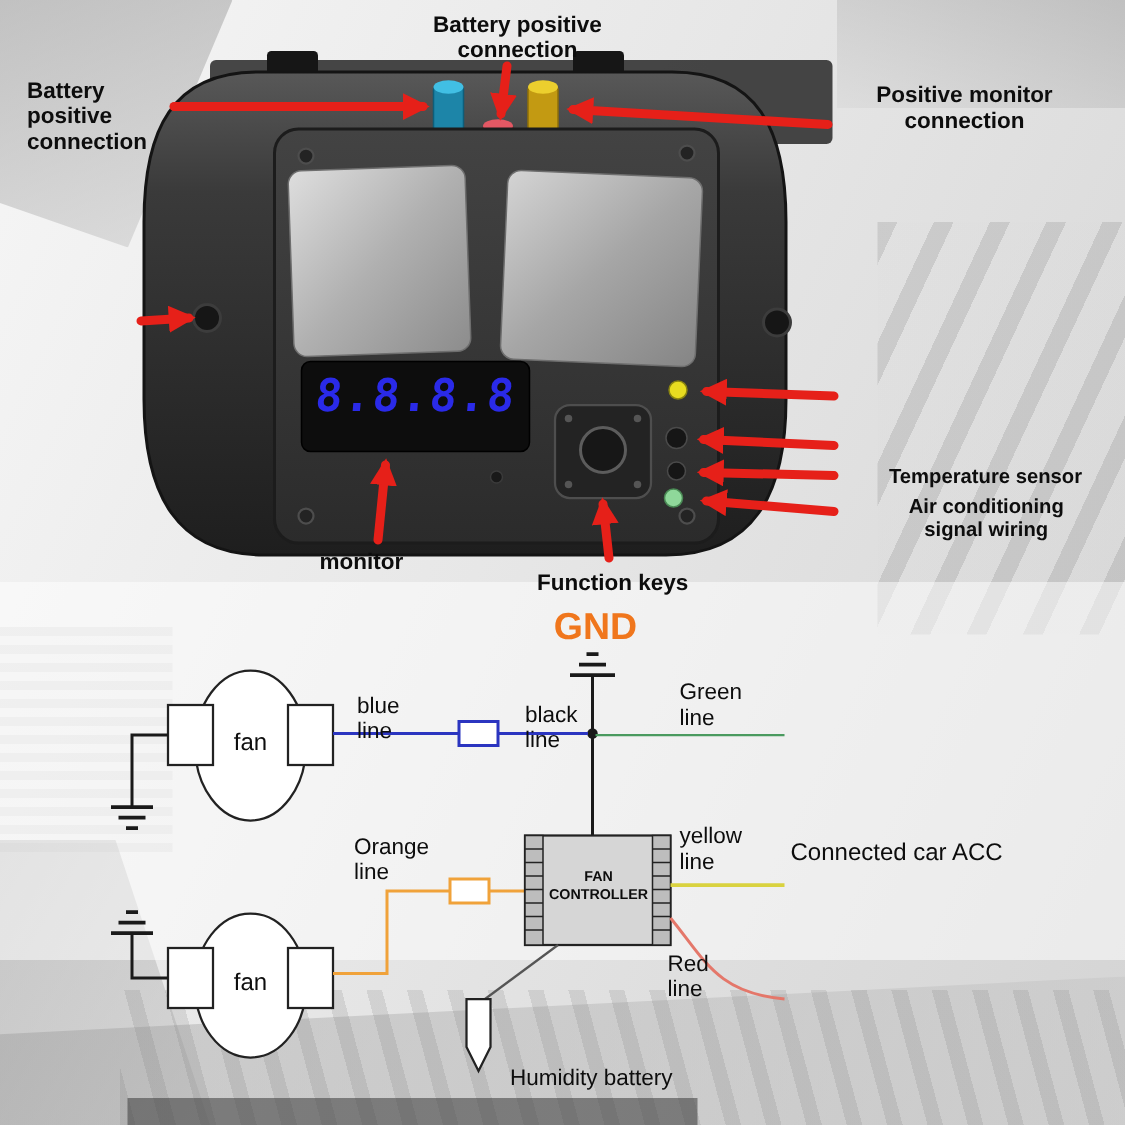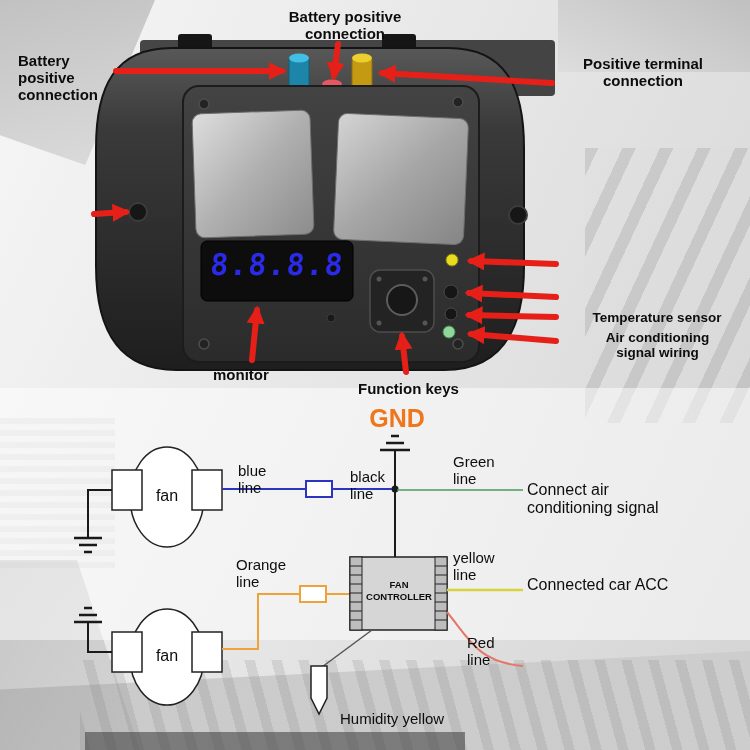--- a/index.html
+++ b/index.html
@@ -208,47 +208,45 @@
       <path d="M372 630 L322 667" stroke="#555" stroke-width="1.5" fill="none"></path>
       <polygon points="311,666 327,666 327,698 319,714 311,698" fill="#fff" stroke="#222" stroke-width="1.5"></polygon>
     </g>
   </svg>
 
   <div class="lbl callout center" style="left:250px;top:8px;width:190px">Battery positive
 connection</div>
   <div class="lbl callout" style="left:18px;top:52px;width:120px">Battery
 positive
 connection</div>
-  <div class="lbl callout center" style="left:553px;top:55px;width:180px">Positive terminal
+  <div class="lbl callout center" style="left:553px;top:55px;width:180px">Positive monitor
 connection</div>
   <div class="lbl callout sm center" style="left:572px;top:310px;width:170px">Temperature sensor</div>
   <div class="lbl callout sm center" style="left:575px;top:330px;width:165px">Air conditioning
 signal wiring</div>
   <div class="lbl callout" style="left:213px;top:366px">monitor</div>
   <div class="lbl callout" style="left:358px;top:380px">Function keys</div>
 
   <div class="lbl display" style="left:205px;top:248px;width:144px">8.8.8.8</div>
 
   <div class="lbl gnd center" style="left:362px;top:404px;width:70px">GND</div>
   <div class="lbl dlab" style="left:238px;top:462px">blue
 line</div>
   <div class="lbl dlab" style="left:350px;top:468px">black
 line</div>
   <div class="lbl dlab" style="left:453px;top:453px">Green
 line</div>
   <div class="lbl dlab" style="left:236px;top:556px">Orange
 line</div>
   <div class="lbl dlab" style="left:453px;top:549px">yellow
 line</div>
-  <div class="lbl dlab" style="left:467px;top:634px">Red
-line</div>
-
-  <div class="lbl conn" style="left:527px;top:481px;width:200px">Connect air
-conditioning signal</div>
-  <div class="lbl conn" style="left:527px;top:576px;width:210px">Connected car ACC</div>
+  <div class="lbl dlab" style="left:445px;top:634px">Red
+line</div>
+
+  <div class="lbl conn" style="left:527px;top:560px;width:210px">Connected car ACC</div>
 
   <div class="lbl fanlbl center" style="left:140px;top:487px;width:54px">fan</div>
   <div class="lbl fanlbl center" style="left:140px;top:647px;width:54px">fan</div>
   <div class="lbl ctrl center" style="left:361px;top:579px;width:76px">FAN
 CONTROLLER</div>
-  <div class="lbl hum" style="left:340px;top:710px">Humidity yellow</div>
+  <div class="lbl hum" style="left:340px;top:710px">Humidity battery</div>
 
 </div>
 
 </body></html>

